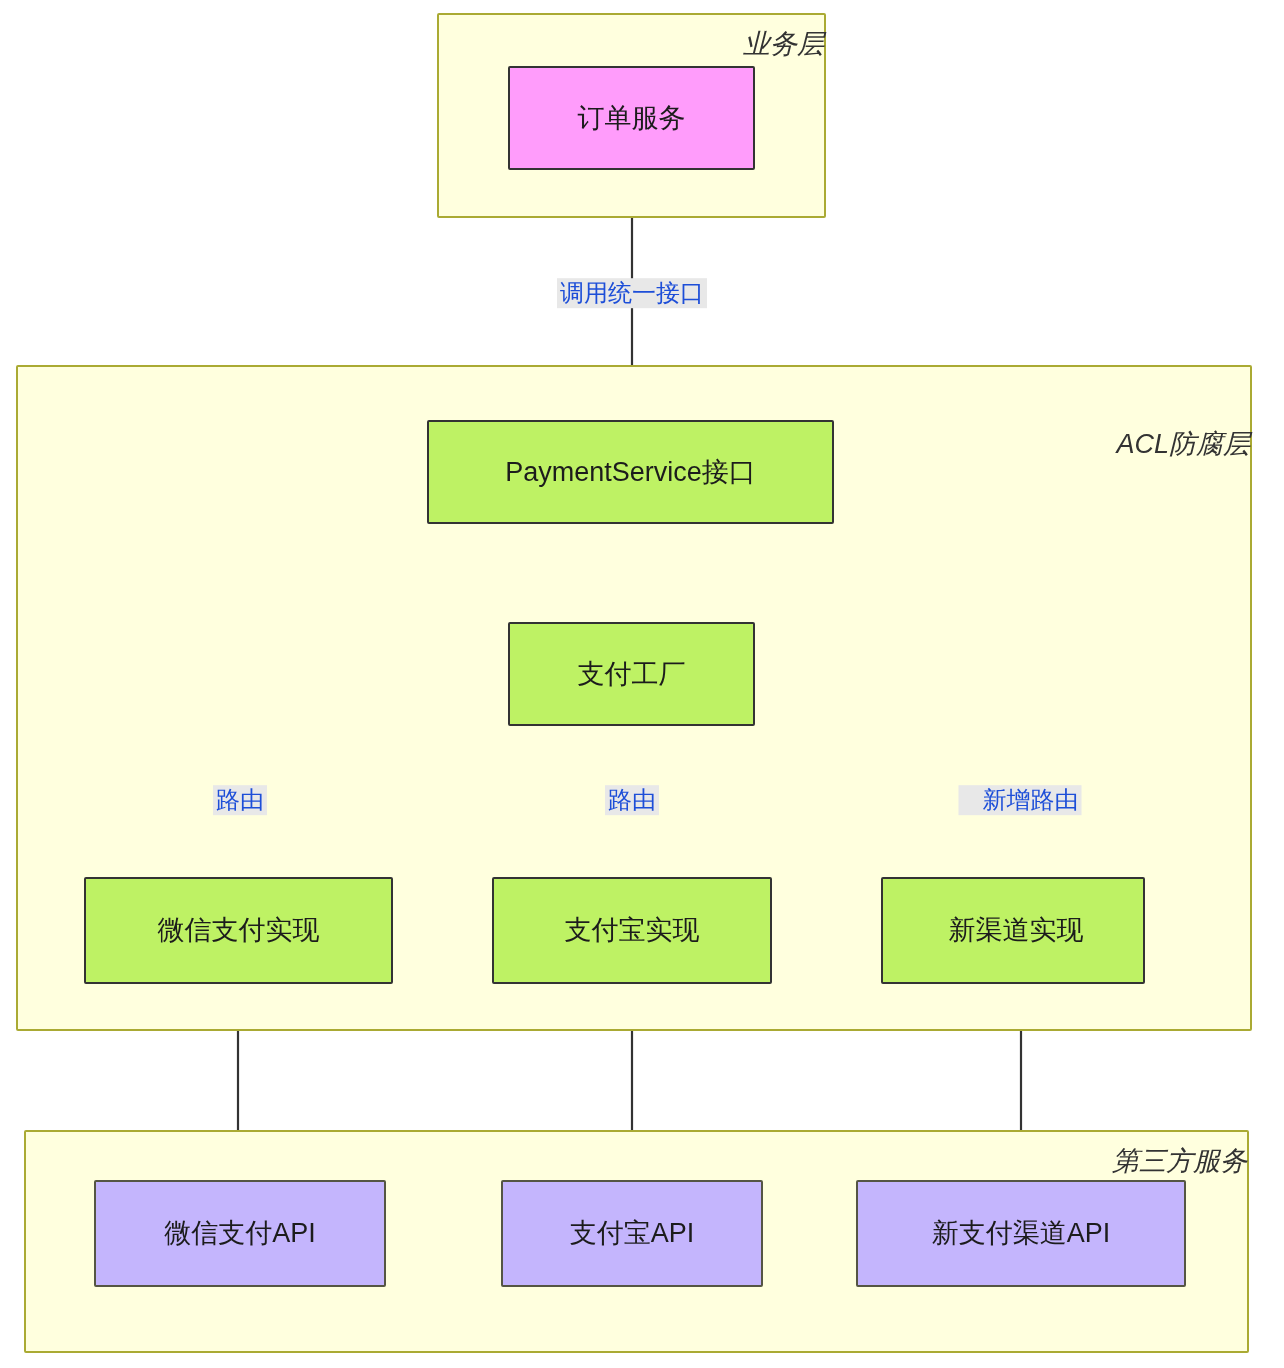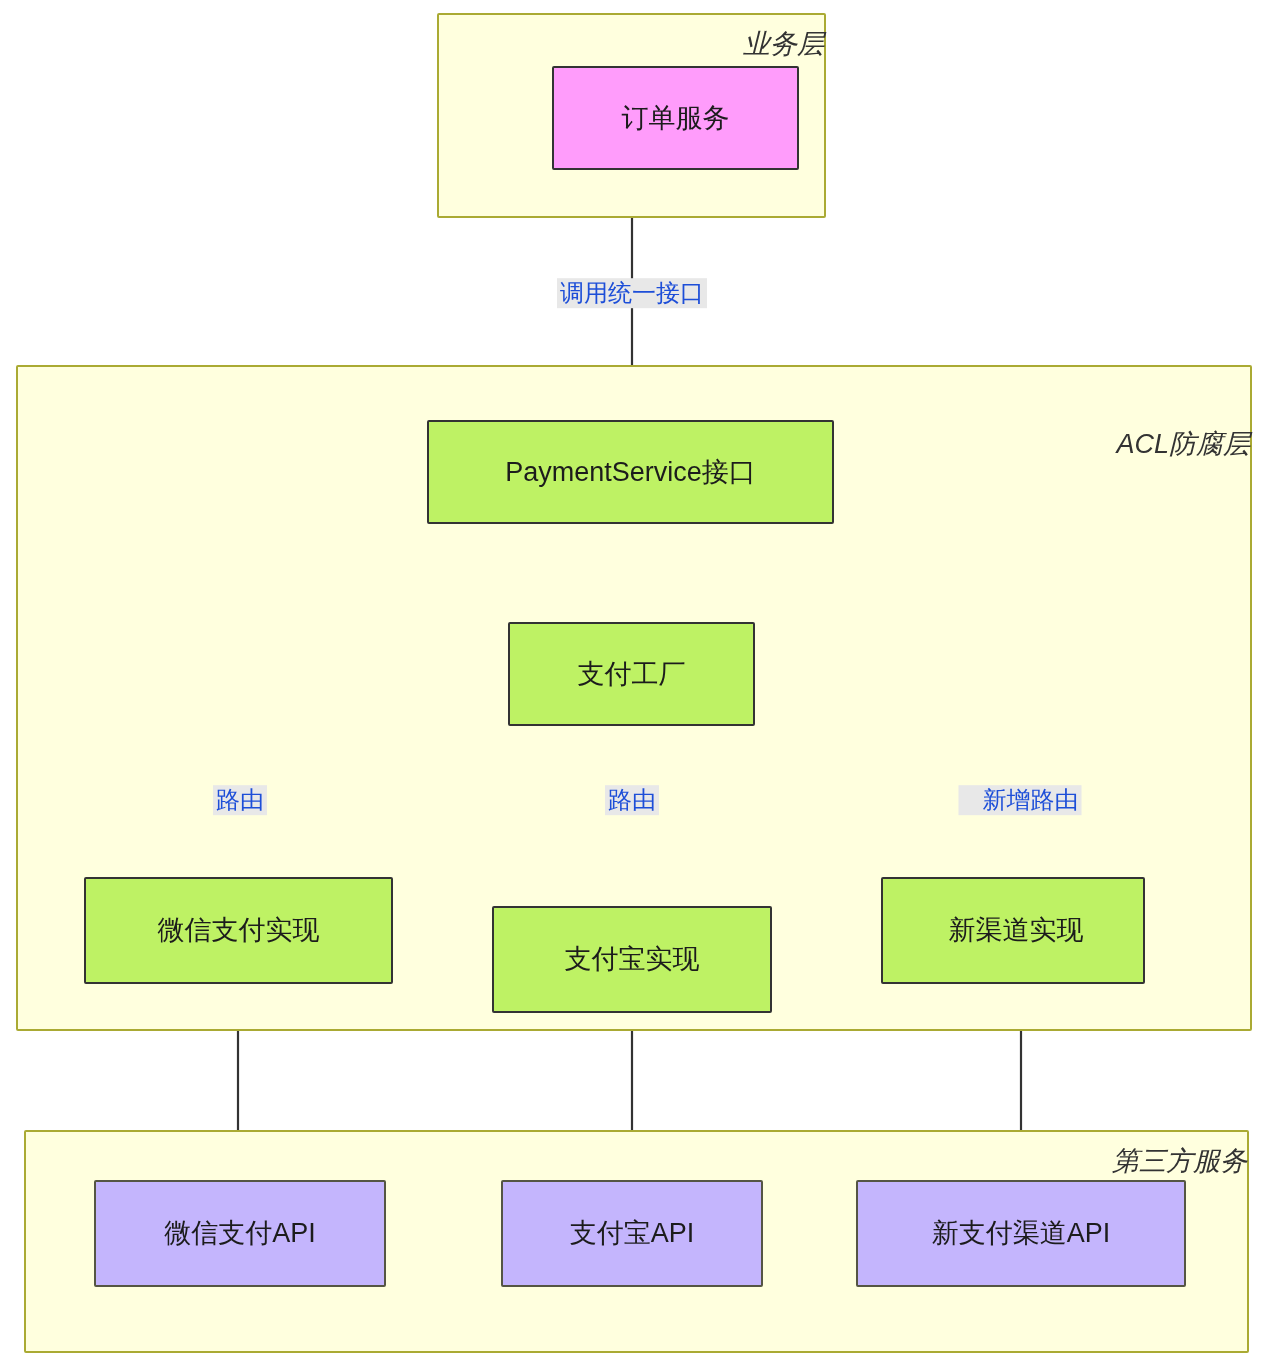--- a/index.html
+++ b/index.html
@@ -112,37 +112,37 @@
   </div>
 
   <div class="cluster" style="left:16px; top:365px; width:1236px; height:666px;">
     <div class="cluster-title" style="top:16px;margin-top:48px;">ACL防腐层</div>
   </div>
 
   <div class="cluster" style="left:24px; top:1130px; width:1225px; height:223px;">
     <div class="cluster-title" style="top:16px;">第三方服务</div>
   </div>
 
-  <div class="node node-pink" style="left:508px; top:66px; width:247px; height:104px;margin-left:44px;">
+  <div class="node node-pink" style="left:508px; top:66px; width:247px; height:104px;">
     <span>订单服务</span>
   </div>
 
   <div class="node node-cyan" style="left:427px; top:420px; width:407px; height:104px;">
     <span>PaymentService接口</span>
   </div>
 
   <div class="node node-cyan" style="left:508px; top:622px; width:247px; height:104px;">
     <span>支付工厂</span>
   </div>
 
   <div class="node node-cyan" style="left:84px; top:877px; width:309px; height:107px;">
     <span>微信支付实现</span>
   </div>
 
-  <div class="node node-cyan" style="left:492px; top:877px; width:280px; height:107px;margin-top:29px;">
+  <div class="node node-cyan" style="left:492px; top:877px; width:280px; height:107px;">
     <span>支付宝实现</span>
   </div>
 
   <div class="node node-cyan" style="left:881px; top:877px; width:264px; height:107px;padding-left:6px;">
     <span>新渠道实现</span>
   </div>
 
   <div class="node node-yellow" style="left:94px; top:1180px; width:292px; height:107px;">
     <span>微信支付API</span>
   </div>

